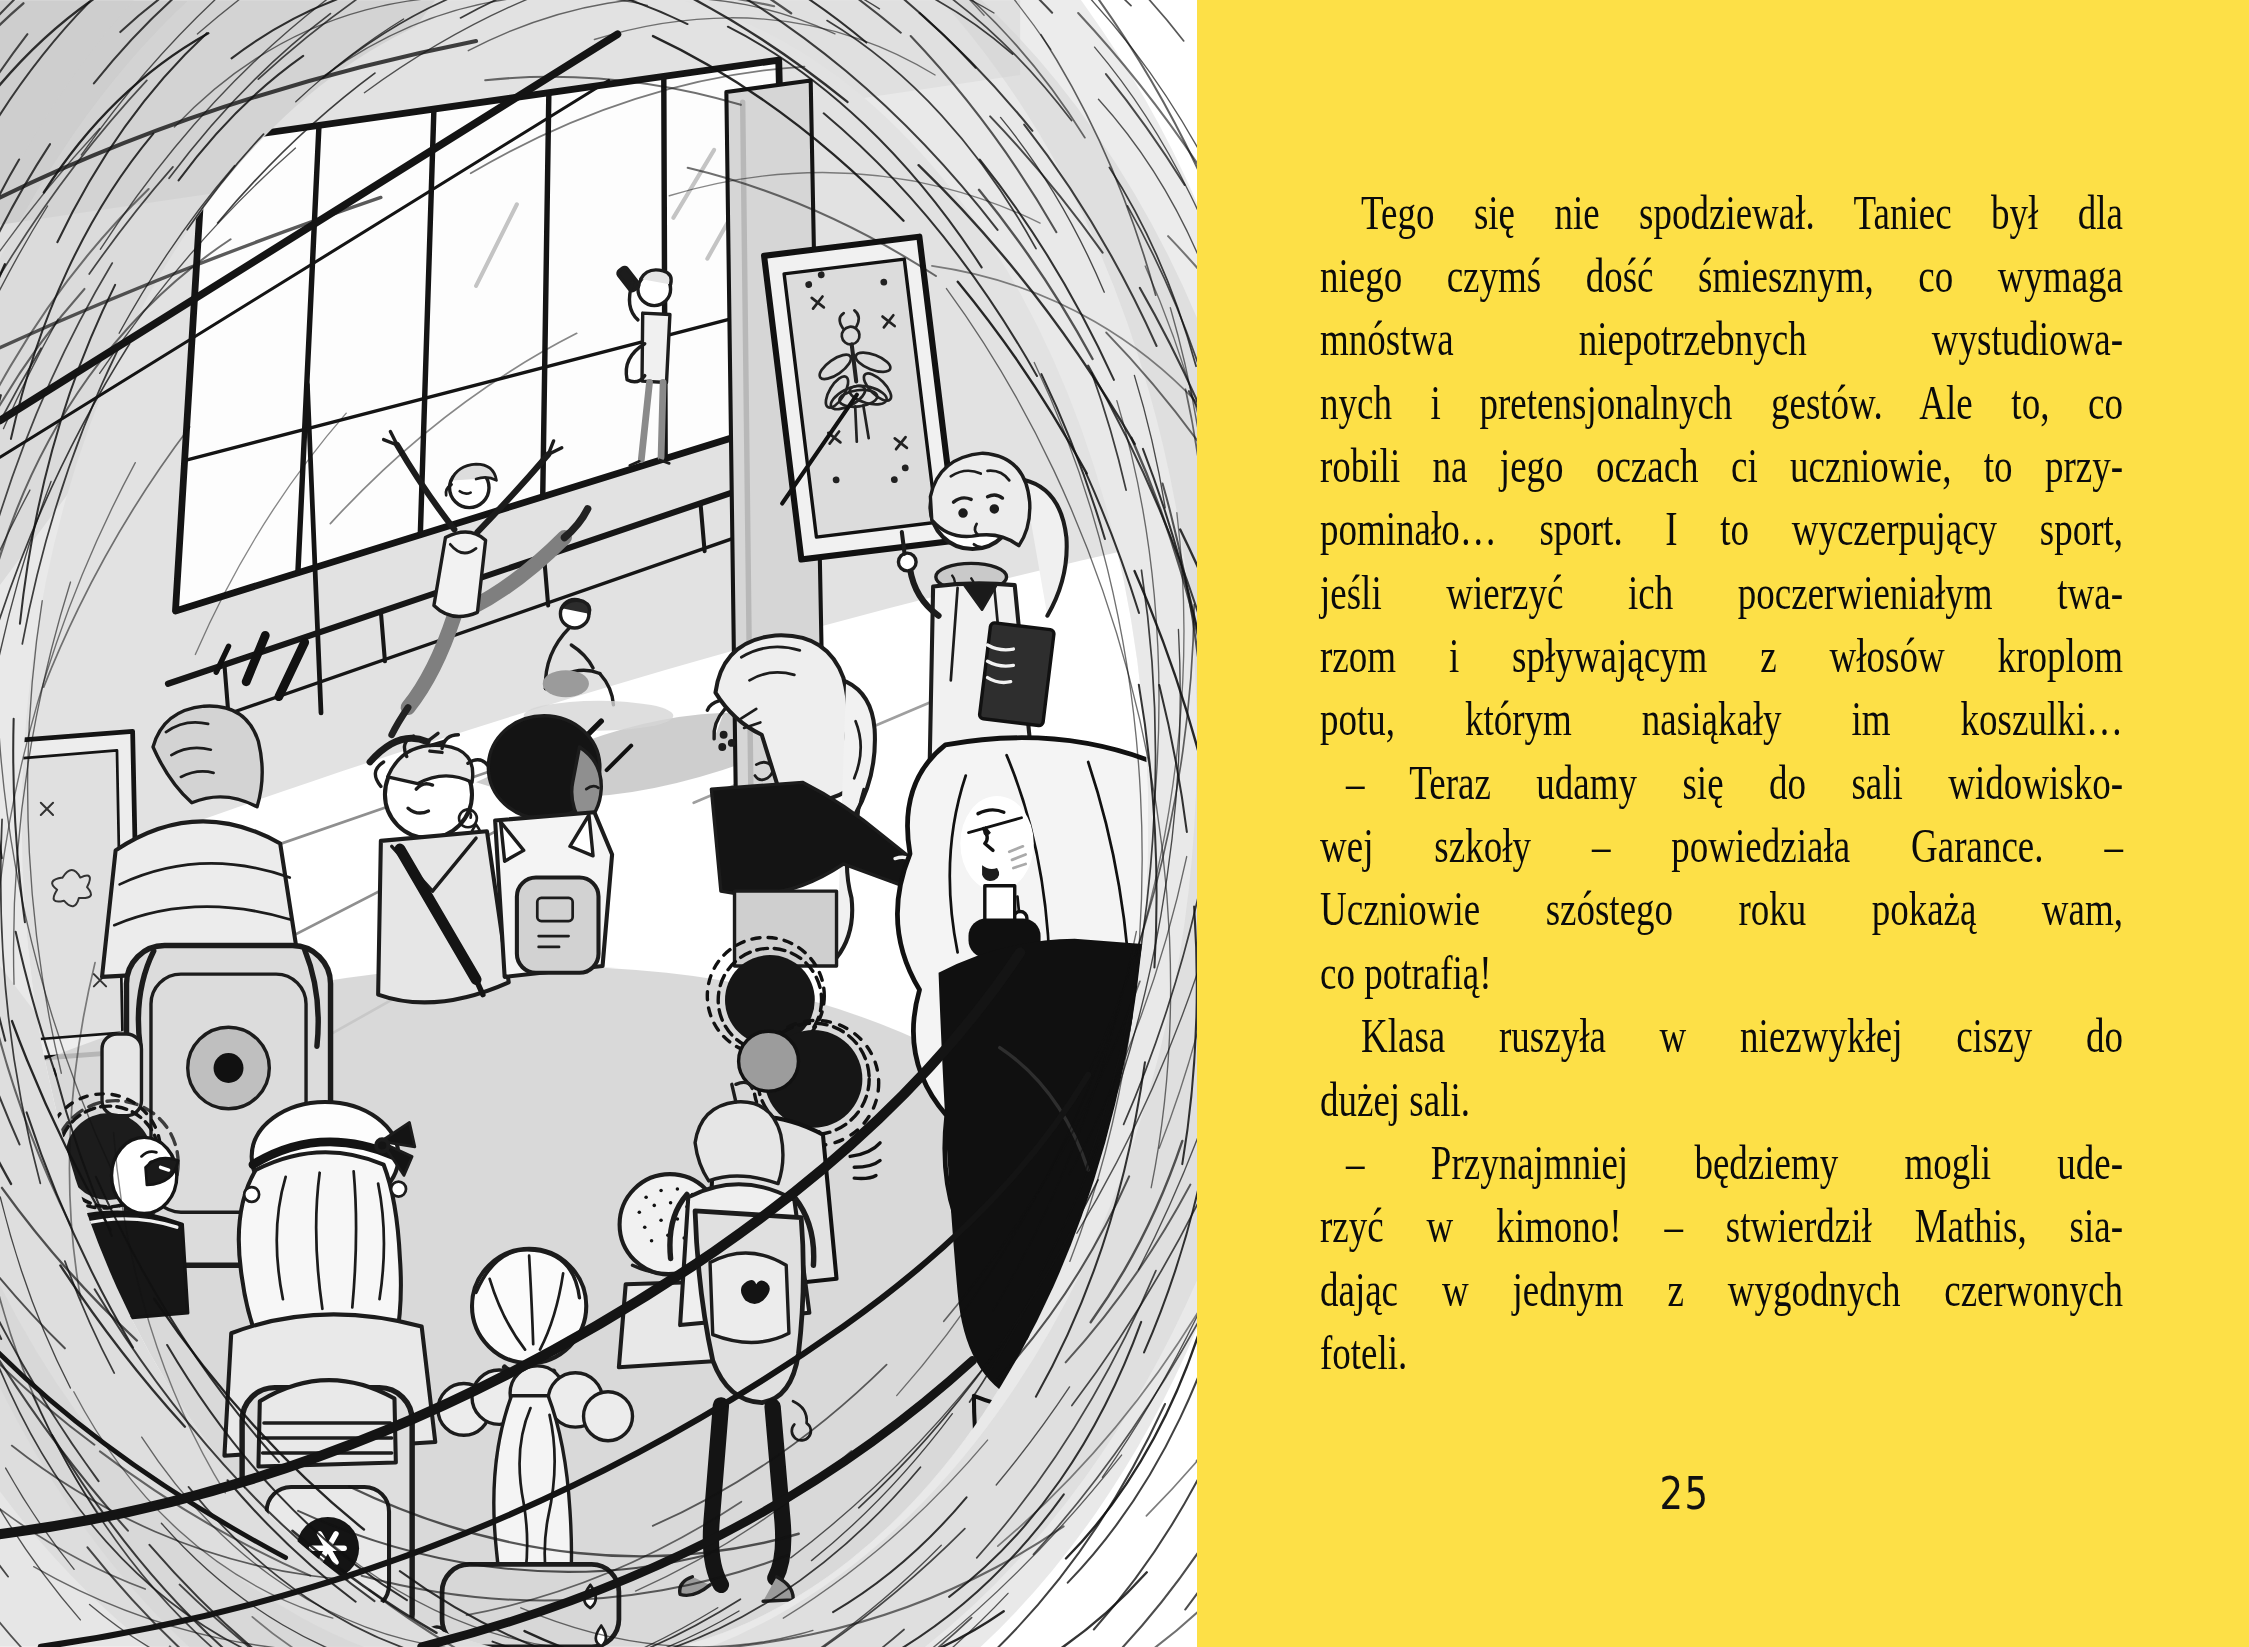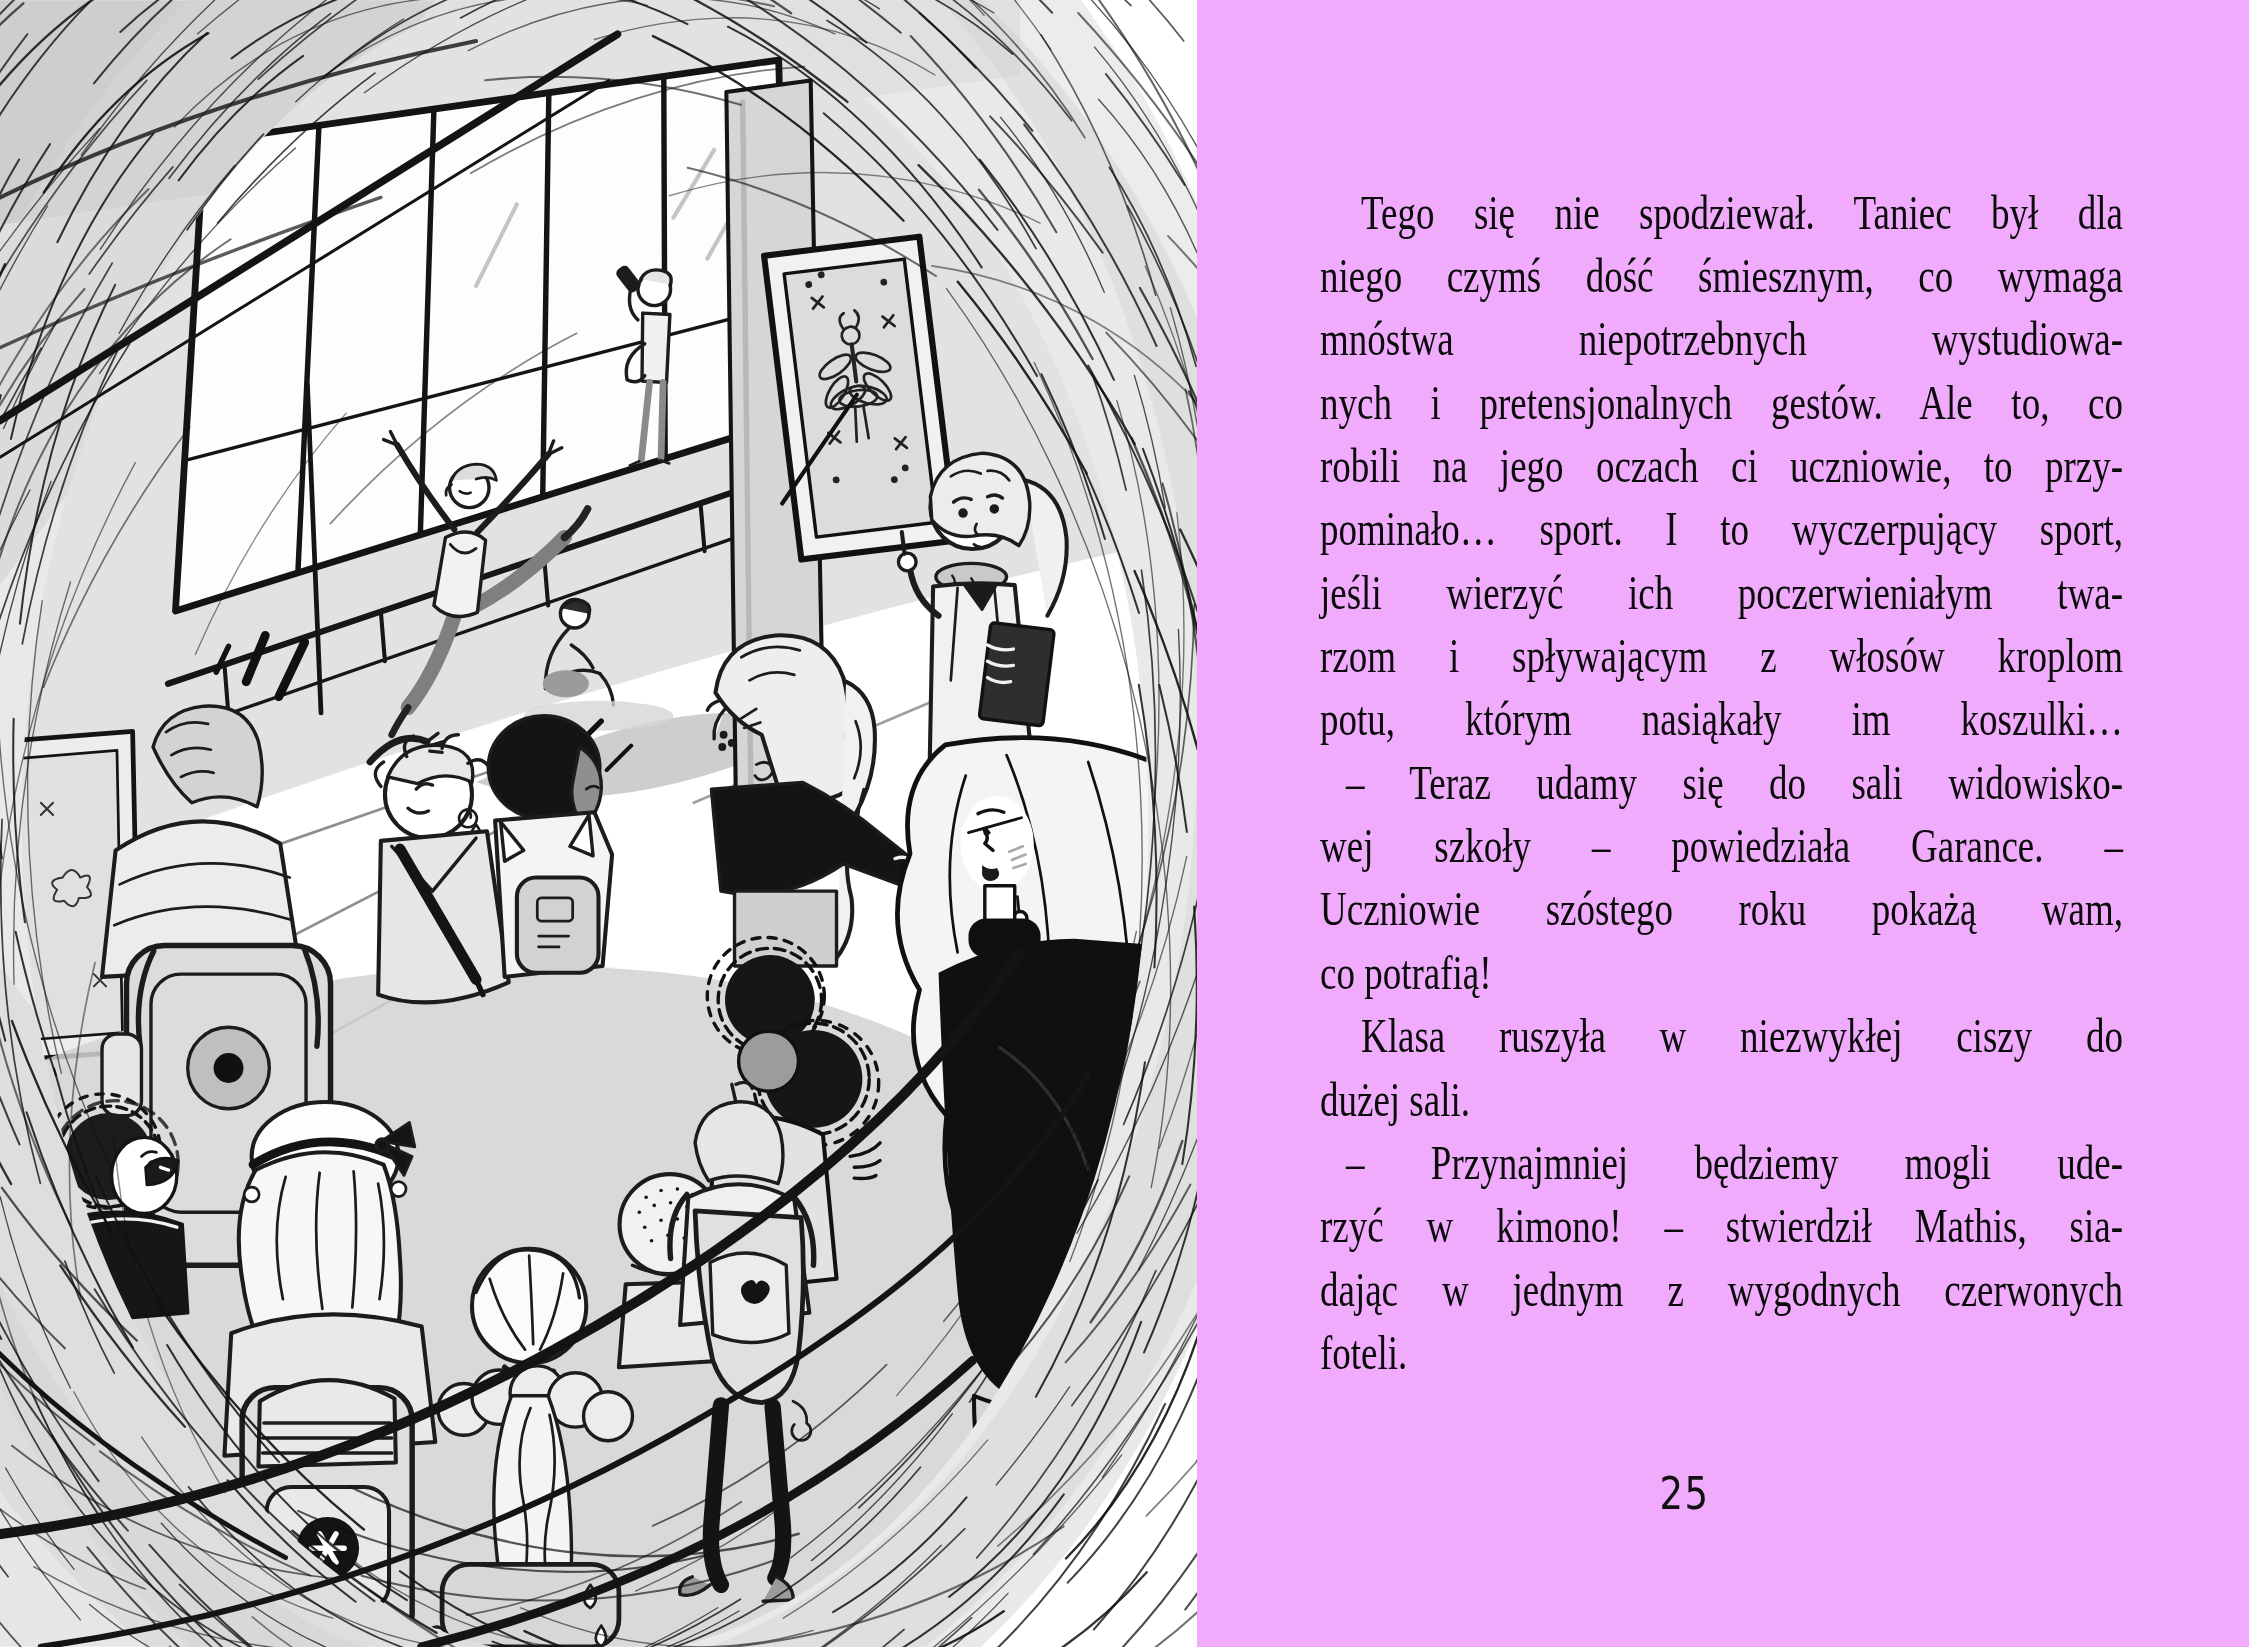--- a/index.html
+++ b/index.html
@@ -1,21 +1,21 @@
 <!DOCTYPE html>
 <html style="font-size:11px"><head>
 <meta charset="utf-8">
 <style>
   html,body{margin:0;padding:0;}
   body{
     width:2250px;height:1647px;position:relative;background:#ffffff;overflow:hidden;
     font-family:"Liberation Serif", serif;
   }
   .illustration{position:absolute;left:0;top:0;width:1197px;height:1647px;}
-  .page-right{position:absolute;left:1197px;top:0;width:1053px;height:1647px;background:#f0abfc;}
+  .page-right{position:absolute;left:1197px;top:0;width:1053px;height:1647px;background:#fde047;}
   .text-col{
     position:absolute;left:123px;top:181px;width:803px;
     transform:scaleY(1.32);transform-origin:top left;
     color:#0b0b0b;
   }
   .ln{
     font-size:37px;line-height:48px;letter-spacing:0px;
     font-family:"Liberation Serif", serif;
   }
   .j{text-align:justify;text-align-last:justify;}

